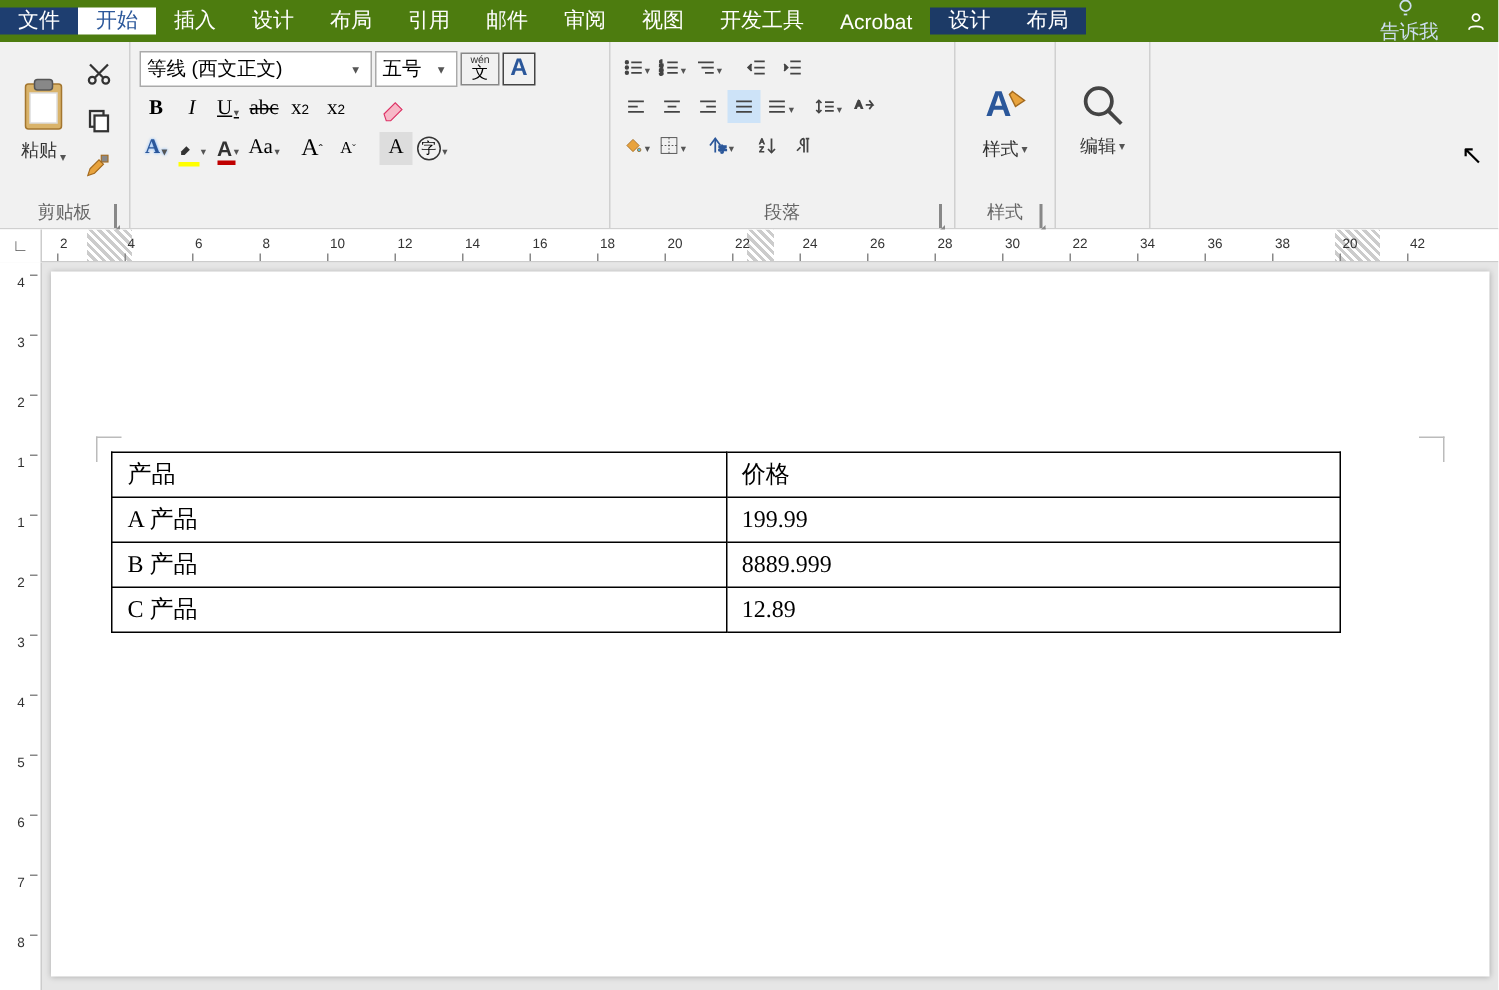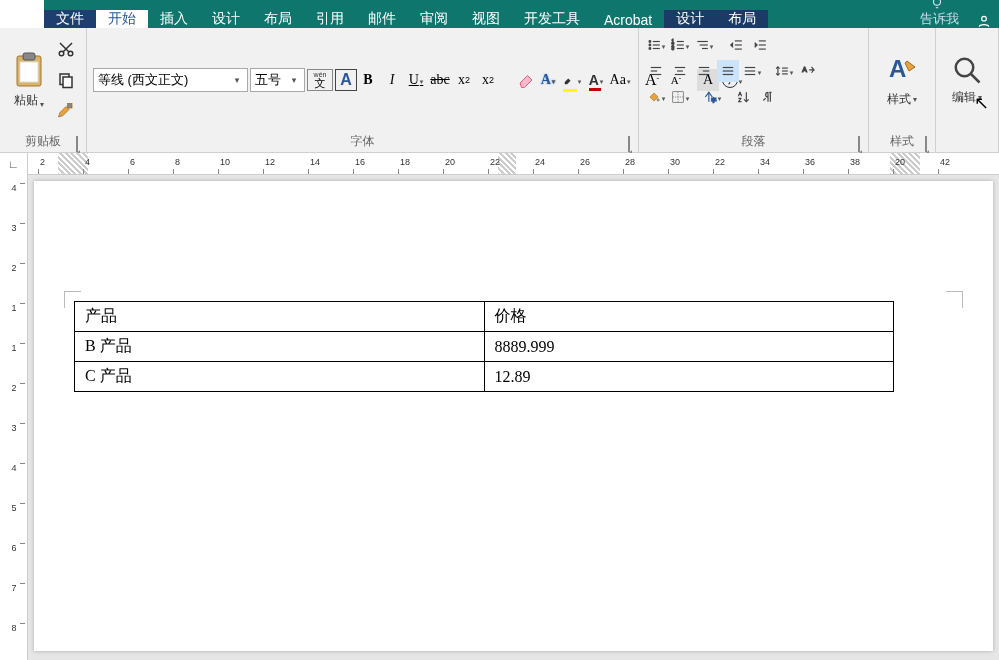--- a/index.html
+++ b/index.html
@@ -1,19 +1,19 @@
 <!DOCTYPE html>
 <html><head>
 <meta charset="utf-8">
 <style>
 * { margin: 0; padding: 0; box-sizing: border-box; font-family: "Microsoft YaHei", "SimSun", sans-serif; }
 body { width: 999px; height: 660px; overflow: hidden; background: #fff; }
 
 
-.menubar { display: flex; height: 28px; background: #0f766e; color: #fff; align-items: flex-end; font-size: 14px; margin-left: 44px; }
+.menubar { display: flex; height: 28px; background: #4d7c0f; color: #fff; align-items: center; font-size: 14px; }
 .menubar .tab { padding: 0 12px; display: flex; align-items: center; cursor: pointer; white-space: nowrap; }
 .menubar .tab.active { background: #fff; color: #2b579a; }
 .menubar .tab.file { background: #1e3e70; }
 .menubar .tab.dark { background: #1c3a66; }
 .menubar .spacer { flex: 1; }
 .menubar .tell { display: flex; align-items: center; padding: 0 10px; color: #cde; font-size: 13px; flex-direction: column; }
 .menubar .tell svg { margin-right: 5px; }
 .menubar .share { display: flex; align-items: center; padding: 0 8px; }
 
 
@@ -26,21 +26,21 @@
 .launchbox::after { content:""; position:absolute; right:-2px; bottom:-2px; border:2px solid transparent; border-left-color:#888; border-top-color:#888; transform:rotate(180deg) translate(-1px,-1px);}
 
 
 .clip-col1 { display: flex; flex-direction: column; align-items: center; justify-content: center; padding: 2px 4px; }
 .paste-btn { display:flex; flex-direction:column; align-items:center; cursor:pointer; padding:2px 4px;}
 .paste-btn .txt { font-size:12px; color:#333; margin-top:4px; display:flex; align-items:flex-end;}
 .clip-col2 { display:flex; flex-direction:column; justify-content:space-around; padding:2px;}
 .iconbtn { width:24px; height:22px; display:flex; align-items:center; justify-content:center; cursor:pointer; }
 
 
-.font-body { flex-direction: row; }
+.font-body { flex-direction: column; }
 .font-row { display:flex; align-items:center; gap:2px; margin:2px 0; }
 .combo { height:24px; background:#fff; border:1px solid #aaa; display:flex; align-items:center; padding:0 4px; font-size:13px; cursor:text; }
 .combo.font { width:155px; }
 .combo.size { width:55px; }
 .drop { width:12px; text-align:center; color:#555; cursor:pointer; font-size:9px;}
 .rbtn { min-width:22px; height:22px; display:flex; align-items:center; justify-content:center; cursor:pointer; font-size:14px; font-family:"Times New Roman",serif; position:relative;}
 .rbtn.hasdrop::after { content:"▾"; font-size:7px; color:#555; margin-left:1px; position:relative; top:2px;}
 .pinyin-box { width:26px; height:22px; border:1px solid #888; display:flex; flex-direction:column; align-items:center; justify-content:center; font-size:7px; line-height:1; cursor:pointer;}
 .pinyin-box .py { color:#333; }
 .pinyin-box .zh { font-size:11px; }
@@ -206,24 +206,20 @@
         <div style="width:6px"></div>
         <div class="rbtn" style="font-size:16px">A<span style="font-size:8px;vertical-align:super">ˆ</span></div>
         <div class="rbtn" style="font-size:11px">A<span style="font-size:7px;vertical-align:super">ˇ</span></div>
         <div style="width:6px"></div>
         <div class="rbtn" style="background:#ddd;padding:0 3px">A</div>
         <div class="rbtn hasdrop">
             <span style="border:1px solid #333;border-radius:50%;width:16px;height:16px;display:inline-flex;align-items:center;justify-content:center;font-size:10px">字</span>
           </div>
       </div>
     </div>
-    <div class="label">
-        <span>字体</span>
-        <span class="launcher"><span class="launchbox"></span></span>
-      </div>
   </div>
 
   <div class="group" style="min-width:230px">
     <div class="body para-body">
       <div class="font-row">
         <div class="rbtn hasdrop">
             <svg class="icon-s" viewBox="0 0 24 24" stroke="#444" stroke-width="2">
               <circle cx="5" cy="6" r="1.5" fill="#444"></circle>
               <line x1="10" y1="6" x2="22" y2="6"></line>
               <circle cx="5" cy="12" r="1.5" fill="#444"></circle>
@@ -495,20 +491,24 @@
     </div>
   <div class="page-area">
     <div class="page">
       <table class="doc">
         <tbody>
             <tr>
           <td style="width:50%">产品</td>
           <td>价格</td>
         </tr>
         <tr>
+          <td>A 产品</td>
+          <td>199.99</td>
+        </tr>
+        <tr>
           <td>B 产品</td>
           <td>8889.999</td>
         </tr>
         <tr>
           <td>C 产品</td>
           <td>12.89</td>
         </tr>
       </tbody>
         </table>
     </div>

